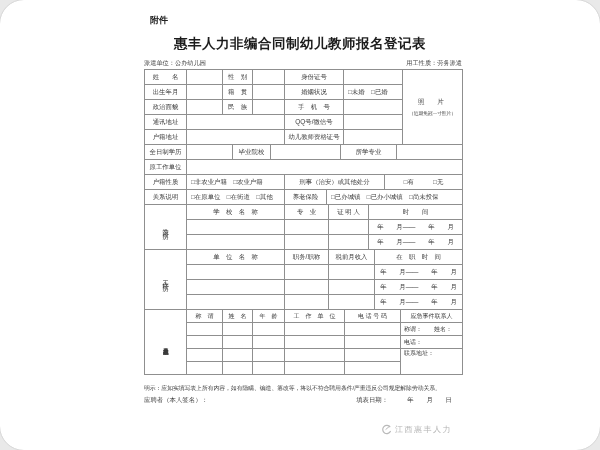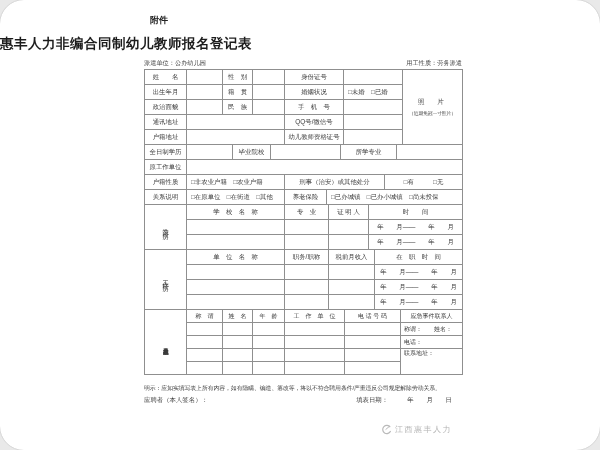--- a/index.html
+++ b/index.html
@@ -1,19 +1,19 @@
 <!DOCTYPE html>
 <html><head>
 <meta charset="utf-8">
 <style>
   html,body{margin:0;padding:0;background:#e9e9e9;}
   .page{position:relative;width:600px;height:450px;background:#ffffff;outline:1px solid #d9d9d9;
         font-family:"Liberation Sans","DejaVu Sans",sans-serif;overflow:hidden;border-radius:24px;}
   .attachment{position:absolute;left:150px;top:14px;font-size:9px;font-weight:bold;color:#222;}
-  .title{position:absolute;left:0;right:0;top:35px;text-align:left;font-size:13.5px;font-weight:bold;
+  .title{position:absolute;left:0;right:0;top:35px;text-align:center;font-size:13.5px;font-weight:bold;
          color:#1c1c1c;letter-spacing:.5px;}
   .subheader{position:absolute;left:144px;top:59px;width:318px;display:flex;justify-content:space-between;
              font-size:6.2px;color:#3c3c3c;}
   .formwrap{position:absolute;left:144px;top:70px;width:318px;}
   table{border-collapse:collapse;table-layout:fixed;width:318px;margin-top:-1px;}
   td{border:1px solid #8f8f8f;font-size:6.4px;color:#3a3a3a;text-align:center;padding:0 1px;
      height:14px;overflow:hidden;white-space:nowrap;}
   td.opt{text-align:left;padding-left:4px;}
   td.lft{text-align:left;padding-left:3px;}
   .vcell span{display:inline-block;writing-mode:vertical-lr;text-orientation:upright;font-size:6.2px;

